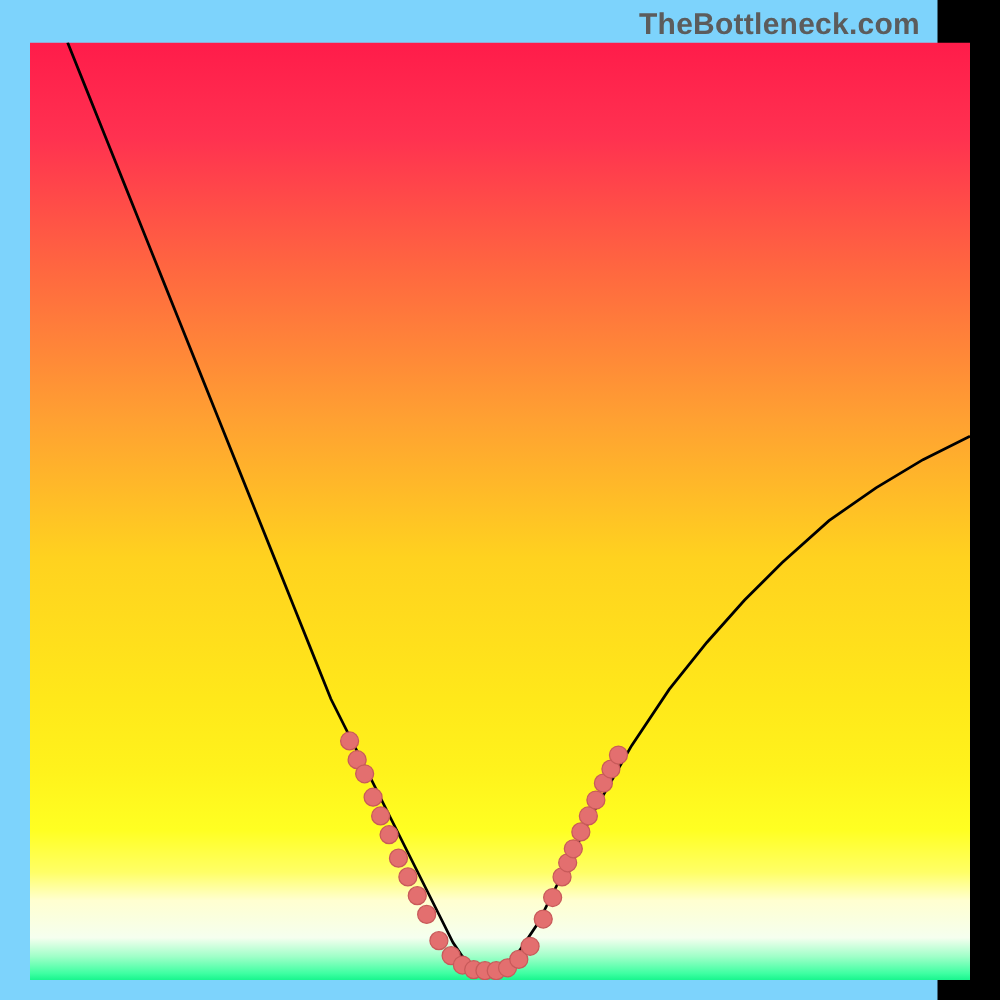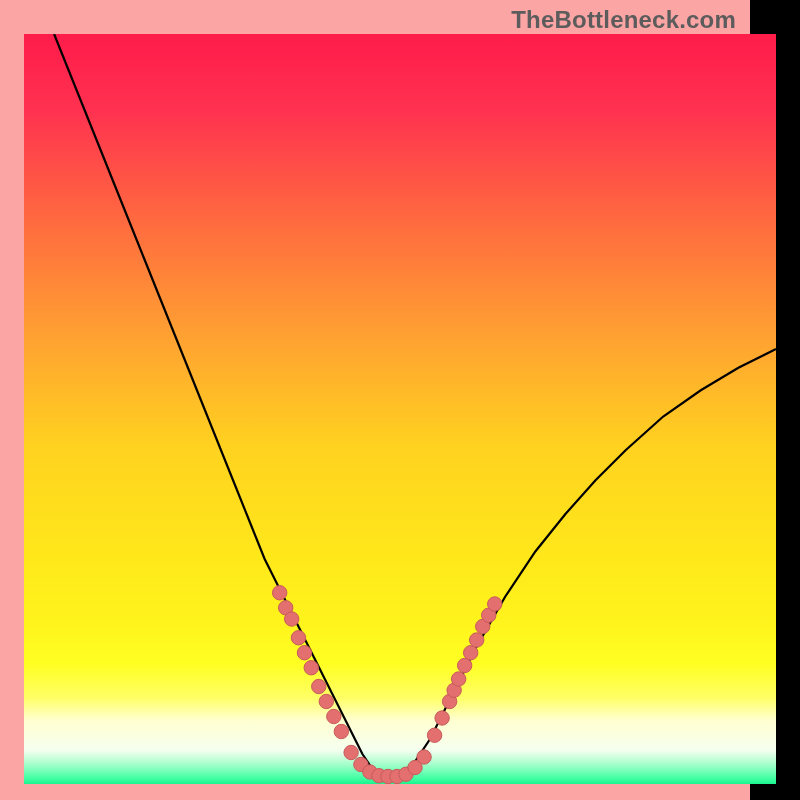--- a/index.html
+++ b/index.html
@@ -1,20 +1,20 @@
 <!DOCTYPE html>
 <html><head>
 <meta charset="utf-8">
 <style>
   * { margin: 0; padding: 0; box-sizing: border-box; }
   html, body { width: 800px; height: 800px; overflow: hidden; background: #000; }
   .outer {
     width: 750px;
     height: 800px;
-    background: #fca5a5;
+    background: #7dd3fc;
     position: relative;
   }
   .watermark {
     position: absolute;
     top: 6px;
     right: 14px;
     font-family: Arial, Helvetica, sans-serif;
     font-size: 24px;
     font-weight: 600;
     color: #5c5c5c;

